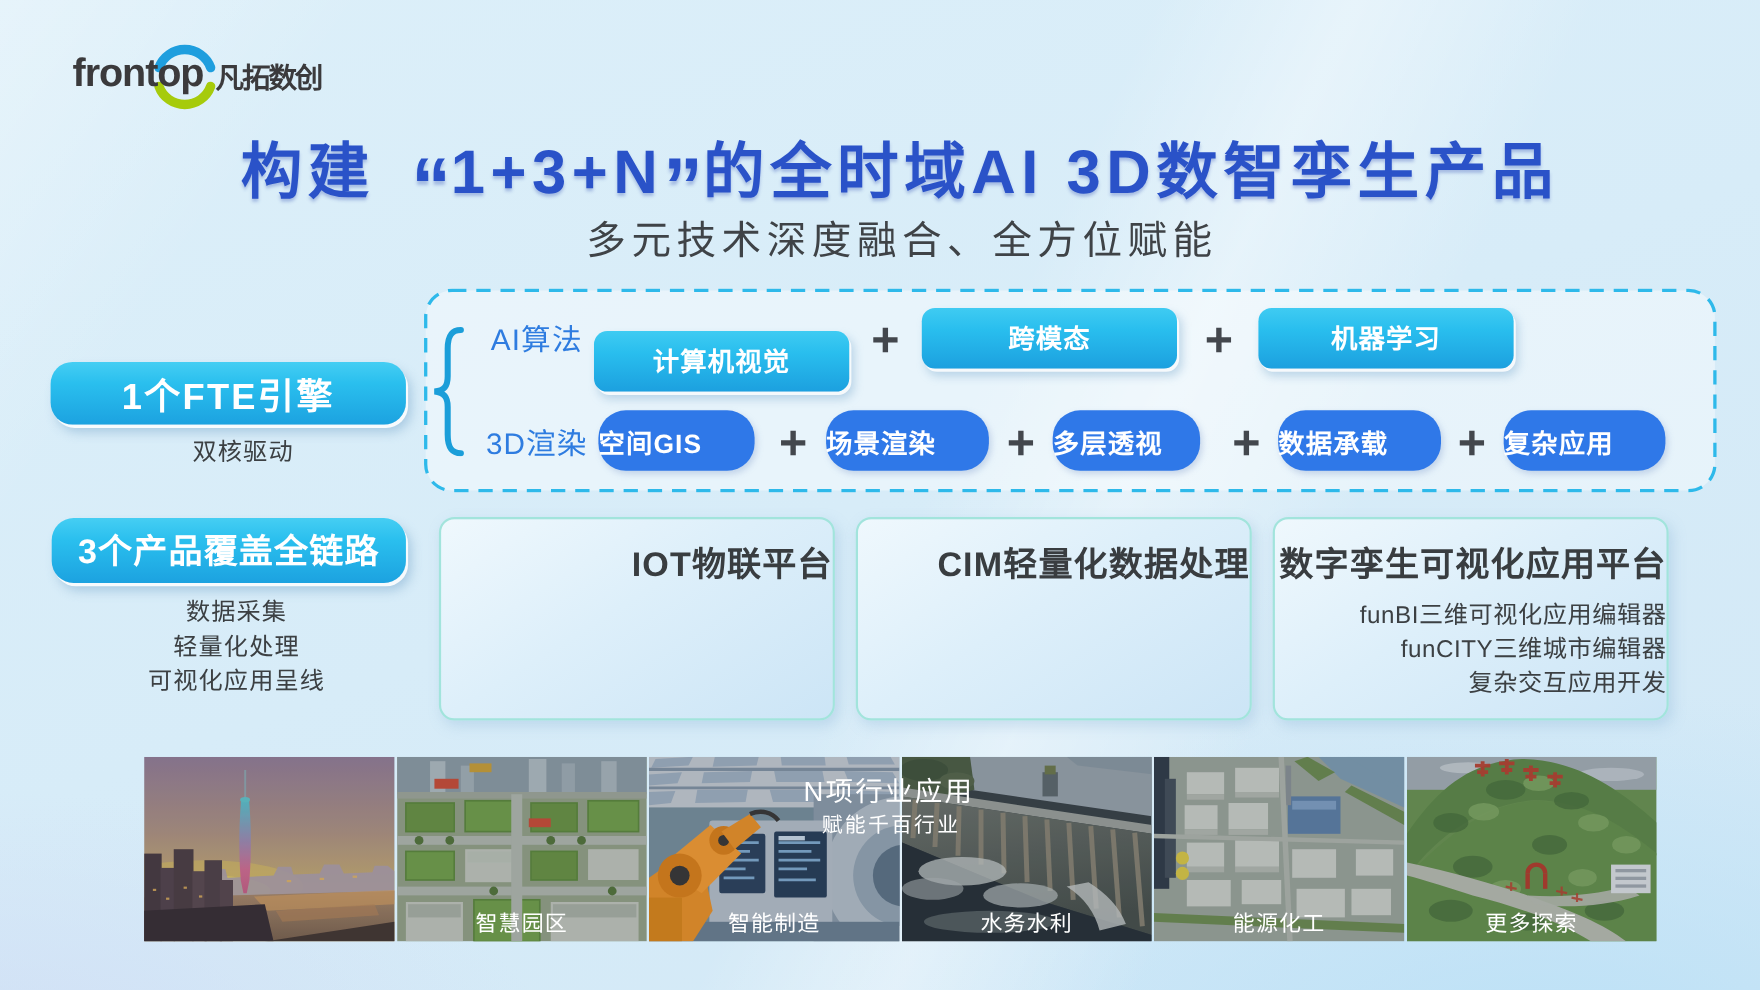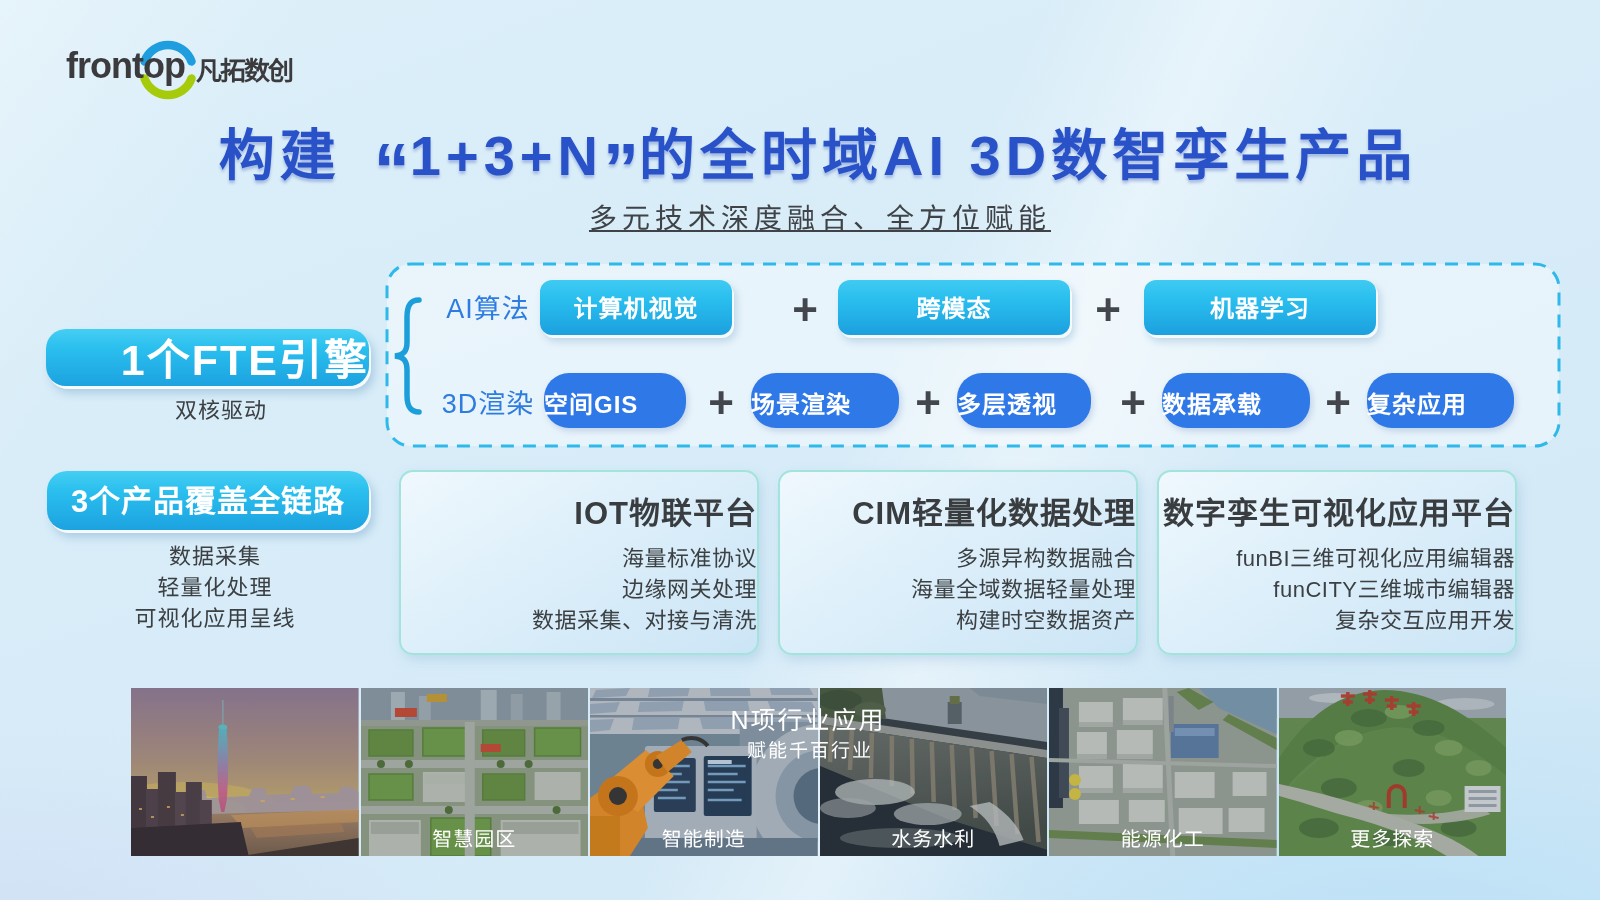--- a/index.html
+++ b/index.html
@@ -11,26 +11,26 @@
   linear-gradient(115deg, rgba(255,255,255,0) 52%, rgba(255,255,255,0.38) 61%, rgba(255,255,255,0) 72%),
   radial-gradient(ellipse 60% 55% at 88% 108%, rgba(186,224,246,0.95) 0%, rgba(186,224,246,0) 70%),
   radial-gradient(ellipse 45% 40% at 0% 108%, rgba(208,222,245,0.9) 0%, rgba(208,222,245,0) 70%),
   linear-gradient(160deg, #DCEFF9 0%, #D7ECF8 50%, #D2E8F6 100%);
 }
 .abs{position:absolute;}
 .title{left:36px;width:1564px;top:127px;text-align:center;font-size:56px;line-height:58px;
  font-weight:bold;color:#2A52C8;letter-spacing:5px;
  text-shadow:0 3px 3px rgba(40,70,175,0.30);}
 .q{font-size:72px;line-height:0;vertical-align:-19px;letter-spacing:0;}
-.subtitle{left:40px;width:1560px;top:201px;text-align:center;font-size:28px;line-height:36px;
- color:#3F4347;letter-spacing:5px;text-decoration:underline;}
+.subtitle{left:40px;width:1560px;top:201px;text-align:center;font-size:36px;line-height:36px;
+ color:#3F4347;letter-spacing:5px;}
 .gbtn{background:linear-gradient(180deg,#45CEF3 0%,#2ABFEE 34%,#1CA2E0 100%);
  border-radius:20px;color:#fff;font-weight:bold;text-align:center;
  box-shadow:2px 3px 0 rgba(255,255,255,0.9), 5px 7px 10px rgba(110,160,200,0.45);}
-.fte{left:46px;top:329px;width:323px;height:57px;font-size:43px;line-height:63px;letter-spacing:2px;text-align:right;}
+.fte{left:46px;top:329px;width:323px;height:57px;font-size:33px;line-height:63px;letter-spacing:2px;}
 .p3{left:47px;top:471px;width:322px;height:59px;font-size:31px;line-height:62px;letter-spacing:1px;}
 .sub1{left:41px;width:360px;top:399px;text-align:center;font-size:22px;line-height:23px;color:#3C4043;letter-spacing:1px;}
 .sub2{left:35px;width:360px;top:541px;text-align:center;font-size:22px;line-height:31px;color:#3C4043;letter-spacing:1px;}
 .lab{width:140px;text-align:center;font-size:27px;line-height:28px;font-weight:normal;color:#2E7CE0;letter-spacing:1px;}
 .bb{top:280px;height:55px;border-radius:12px;color:#fff;text-align:center;font-size:24px;line-height:58px;font-weight:bold;letter-spacing:1px;
  background:linear-gradient(180deg,#3FCBF2 0%,#29BEEE 36%,#1CA0DF 100%);
  box-shadow:2px 3px 0 rgba(255,255,255,0.85), 4px 6px 9px rgba(110,160,200,0.4);}
 .fb{top:373px;height:55px;border-radius:25px;color:#fff;text-align:left;font-size:24px;line-height:63px;font-weight:bold;letter-spacing:1px;
  background:#2F78E8;box-shadow:2px 3px 6px rgba(120,150,200,0.35);}
 .plus{width:44px;text-align:center;font-size:44px;font-weight:bold;color:#43474D;line-height:44px;}
@@ -70,46 +70,44 @@
 <div class="abs gbtn fte">1个FTE引擎</div>
 <div class="abs sub1">双核驱动</div>
 
 <svg class="abs" style="left:390px;top:297px;" width="36" height="118" viewBox="0 0 36 118">
   <path d="M 29 3 C 20 3 17 9 17 20 L 17 45 C 17 54 14 58 5 59 C 14 60 17 64 17 73 L 17 98 C 17 109 20 115 29 115" fill="none" stroke="#1B9ED9" stroke-width="5.5" stroke-linecap="round"></path>
 </svg>
 
 <div class="abs lab" style="left:418px;top:295px;">AI算法</div>
 <div class="abs lab" style="left:418px;top:390px;">3D渲染</div>
 
-<div class="abs bb" style="left:540px;width:192px;">计算机视觉</div>
+<div class="abs bb" style="left:540px;width:232px;margin-top:21px;">计算机视觉</div>
 <div class="abs bb" style="left:838px;width:232px;">跨模态</div>
 <div class="abs bb" style="left:1144px;width:232px;">机器学习</div>
 <div class="abs plus" style="left:783px;top:288px;">+</div>
 <div class="abs plus" style="left:1086px;top:288px;">+</div>
 
 <div class="abs fb" style="left:544px;width:142px;">空间GIS</div>
 <div class="abs fb" style="left:751px;width:148px;">场景渲染</div>
 <div class="abs fb" style="left:957px;width:134px;">多层透视</div>
 <div class="abs fb" style="left:1162px;width:148px;">数据承载</div>
 <div class="abs fb" style="left:1367px;width:147px;">复杂应用</div>
 <div class="abs plus" style="left:699px;top:381px;">+</div>
 <div class="abs plus" style="left:906px;top:381px;">+</div>
 <div class="abs plus" style="left:1111px;top:381px;">+</div>
 <div class="abs plus" style="left:1316px;top:381px;">+</div>
 
 <div class="abs gbtn p3">3个产品覆盖全链路</div>
 <div class="abs sub2">数据采集<br>轻量化处理<br>可视化应用呈线</div>
 
 <div class="abs card" style="left:399px;">
   <h3>IOT物联平台</h3>
-  <div class="it">海量标准协议<br>边缘网关处理<br>数据采集、对接与清洗</div>
 </div>
 <div class="abs card" style="left:778px;">
   <h3>CIM轻量化数据处理</h3>
-  <div class="it">多源异构数据融合<br>海量全域数据轻量处理<br>构建时空数据资产</div>
 </div>
 <div class="abs card" style="left:1157px;">
   <h3>数字孪生可视化应用平台</h3>
   <div class="it">funBI三维可视化应用编辑器<br>funCITY三维城市编辑器<br>复杂交互应用开发</div>
 </div>
 
 <div class="abs strip">
   <div class="cell" id="c1">
   <svg viewBox="0 0 228 168" preserveAspectRatio="none">
     <defs>

